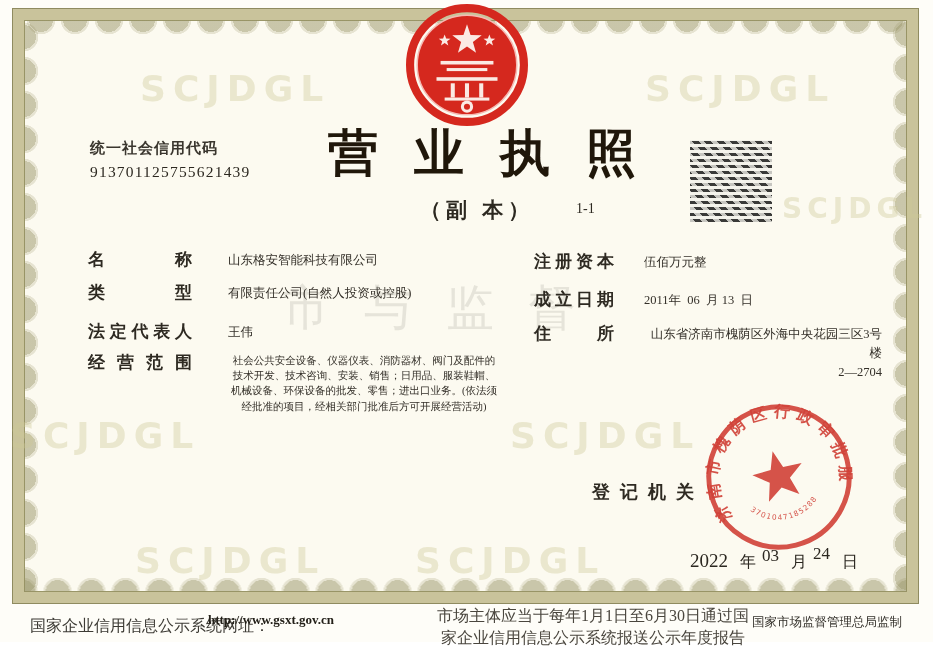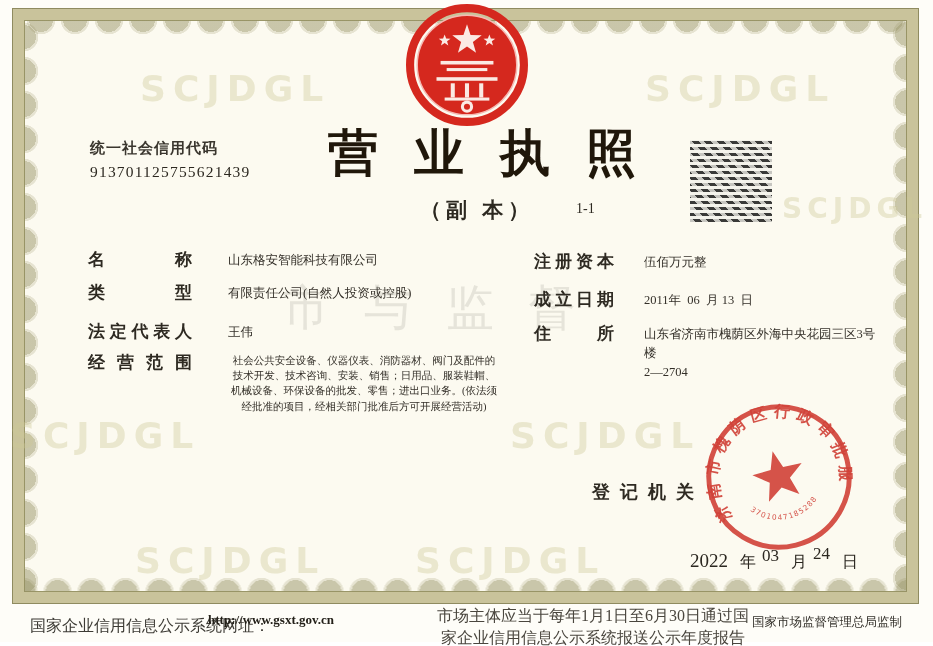--- a/index.html
+++ b/index.html
@@ -124,21 +124,21 @@
   <div class="frow" style="left:534px;top:250px;width:360px;">
     <span class="flabel r">注册资本</span>
     <span class="fvalue">伍佰万元整</span>
   </div>
   <div class="frow" style="left:534px;top:288px;width:360px;">
     <span class="flabel r">成立日期</span>
     <span class="fvalue">2011年  06  月 13  日</span>
   </div>
   <div class="frow" style="left:534px;top:322px;width:360px;">
     <span class="flabel r">住所</span>
-    <span class="fvalue" style="width:238px;">山东省济南市槐荫区外海中央花园三区3号楼
+    <span class="fvalue" style="width:238px;text-align:right;">山东省济南市槐荫区外海中央花园三区3号楼
 2—2704</span>
   </div>
 
   <div class="abs regorg">登记机关</div>
 
   <svg class="abs seal" viewBox="0 0 160 160">
     <defs>
       <path id="sealTextPath" d="M 25.2,110 A 62,62 0 1,1 134.8,110" fill="none"></path>
       <path id="sealCodePath" d="M 40,101 A 47,47 0 0,0 120,101" fill="none"></path>
     </defs>

